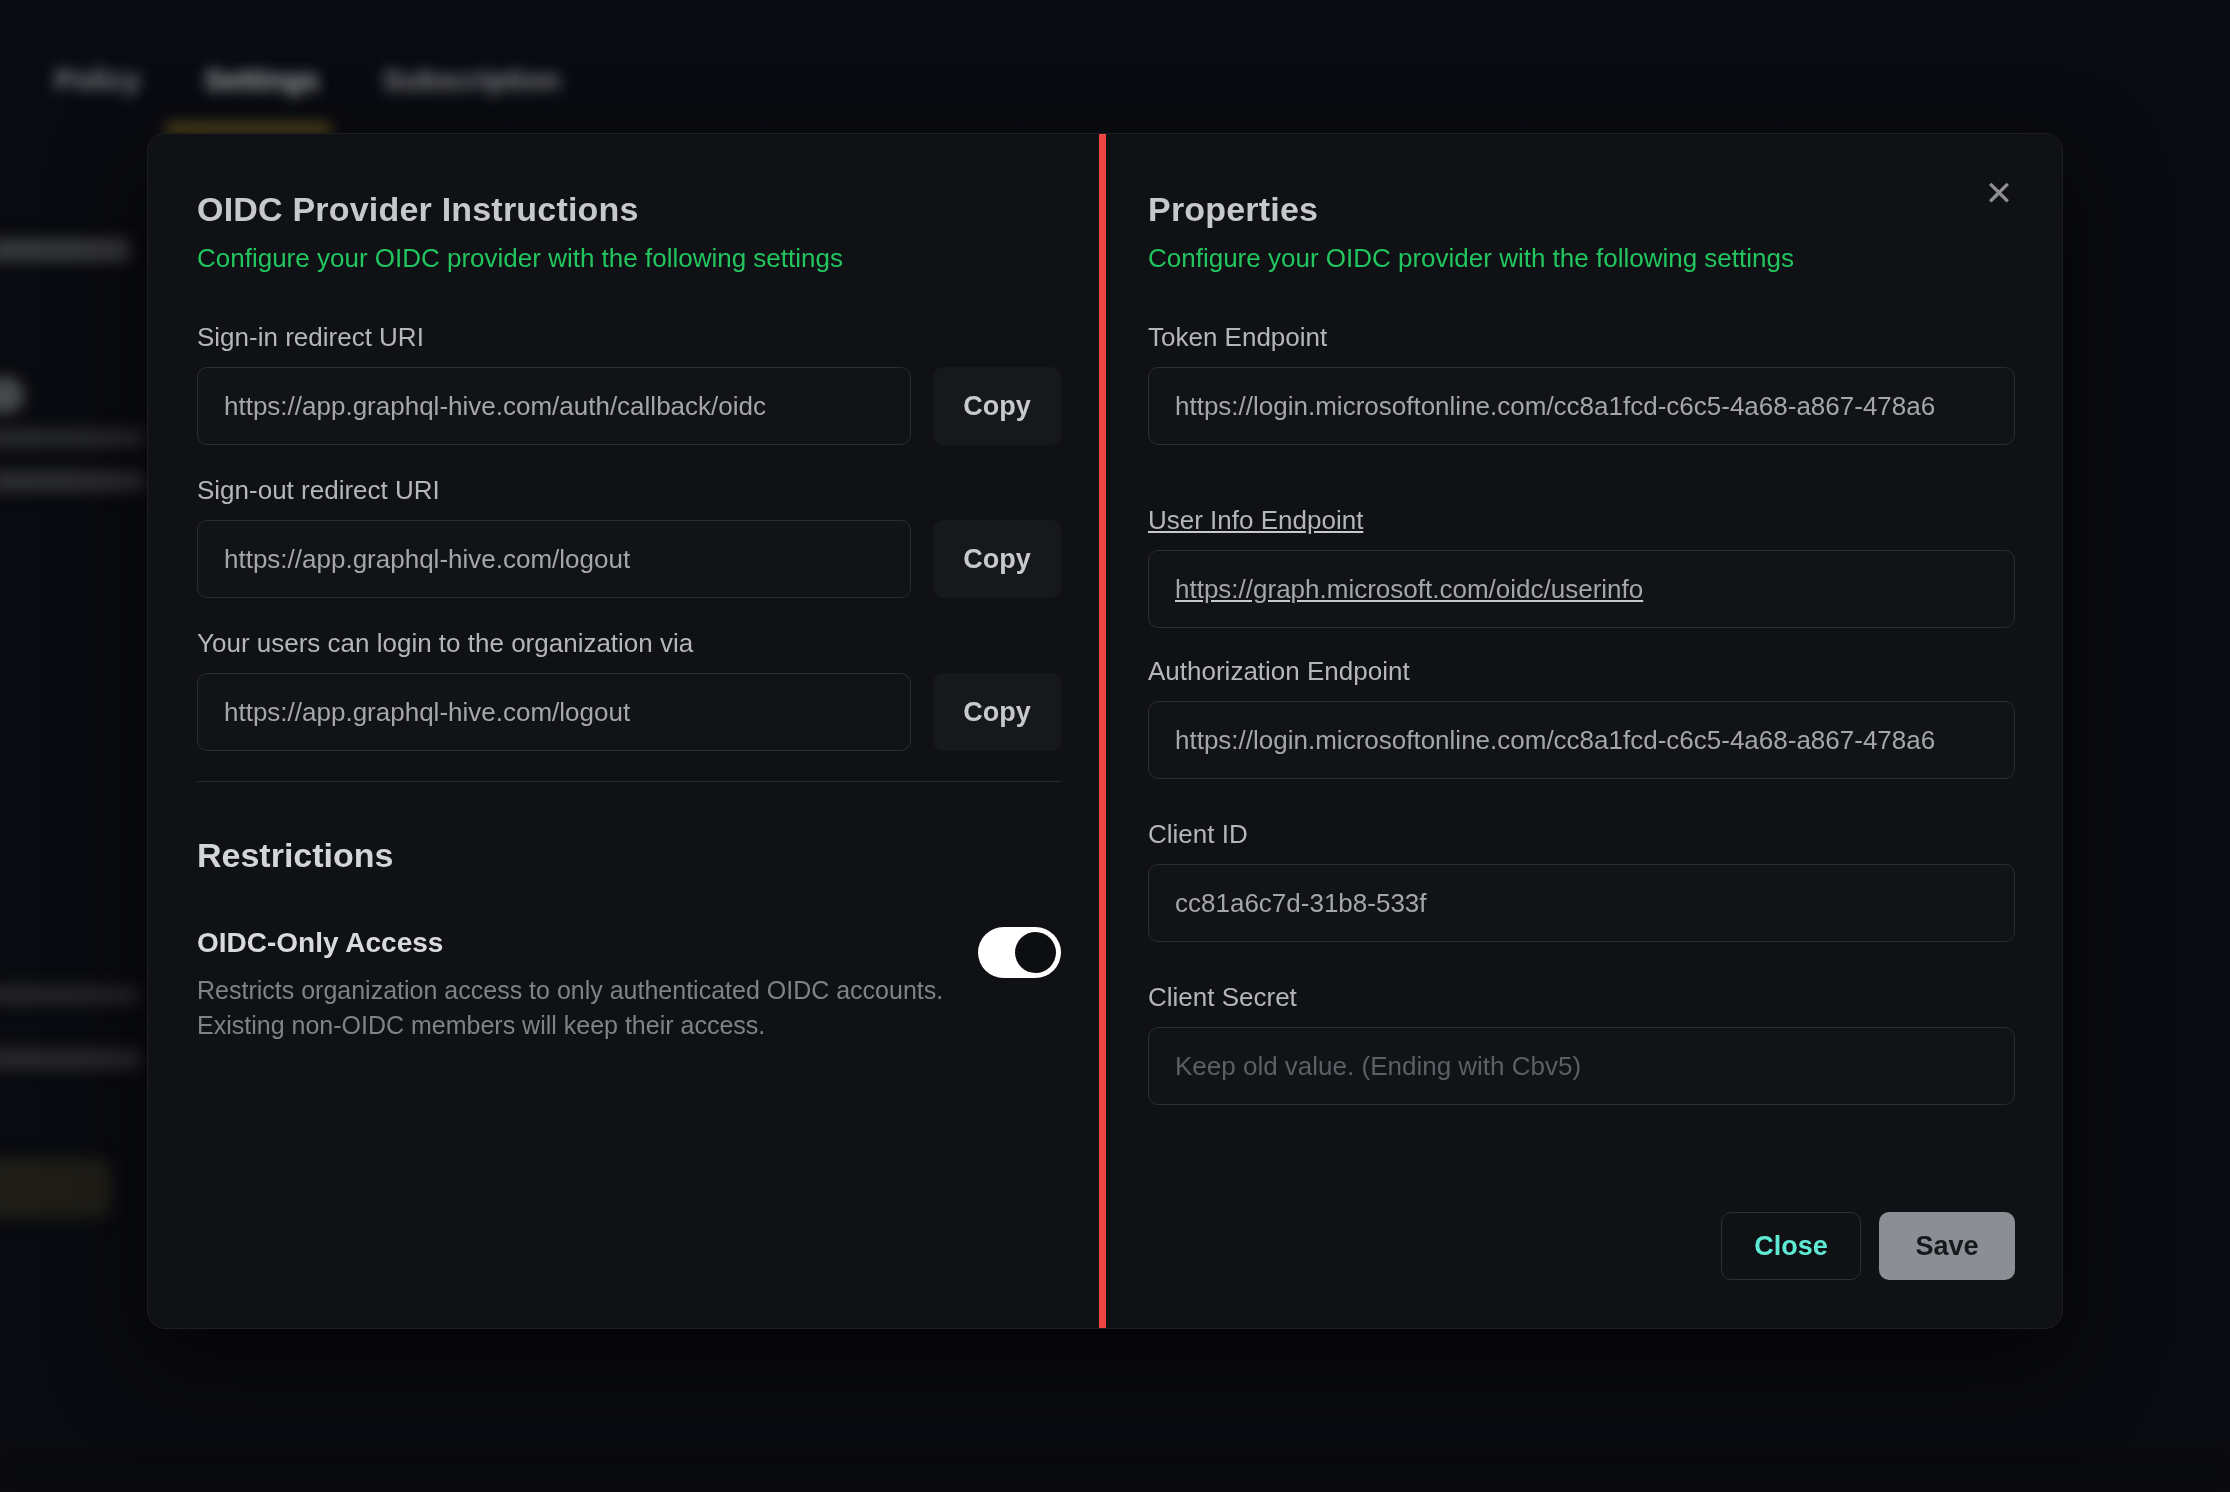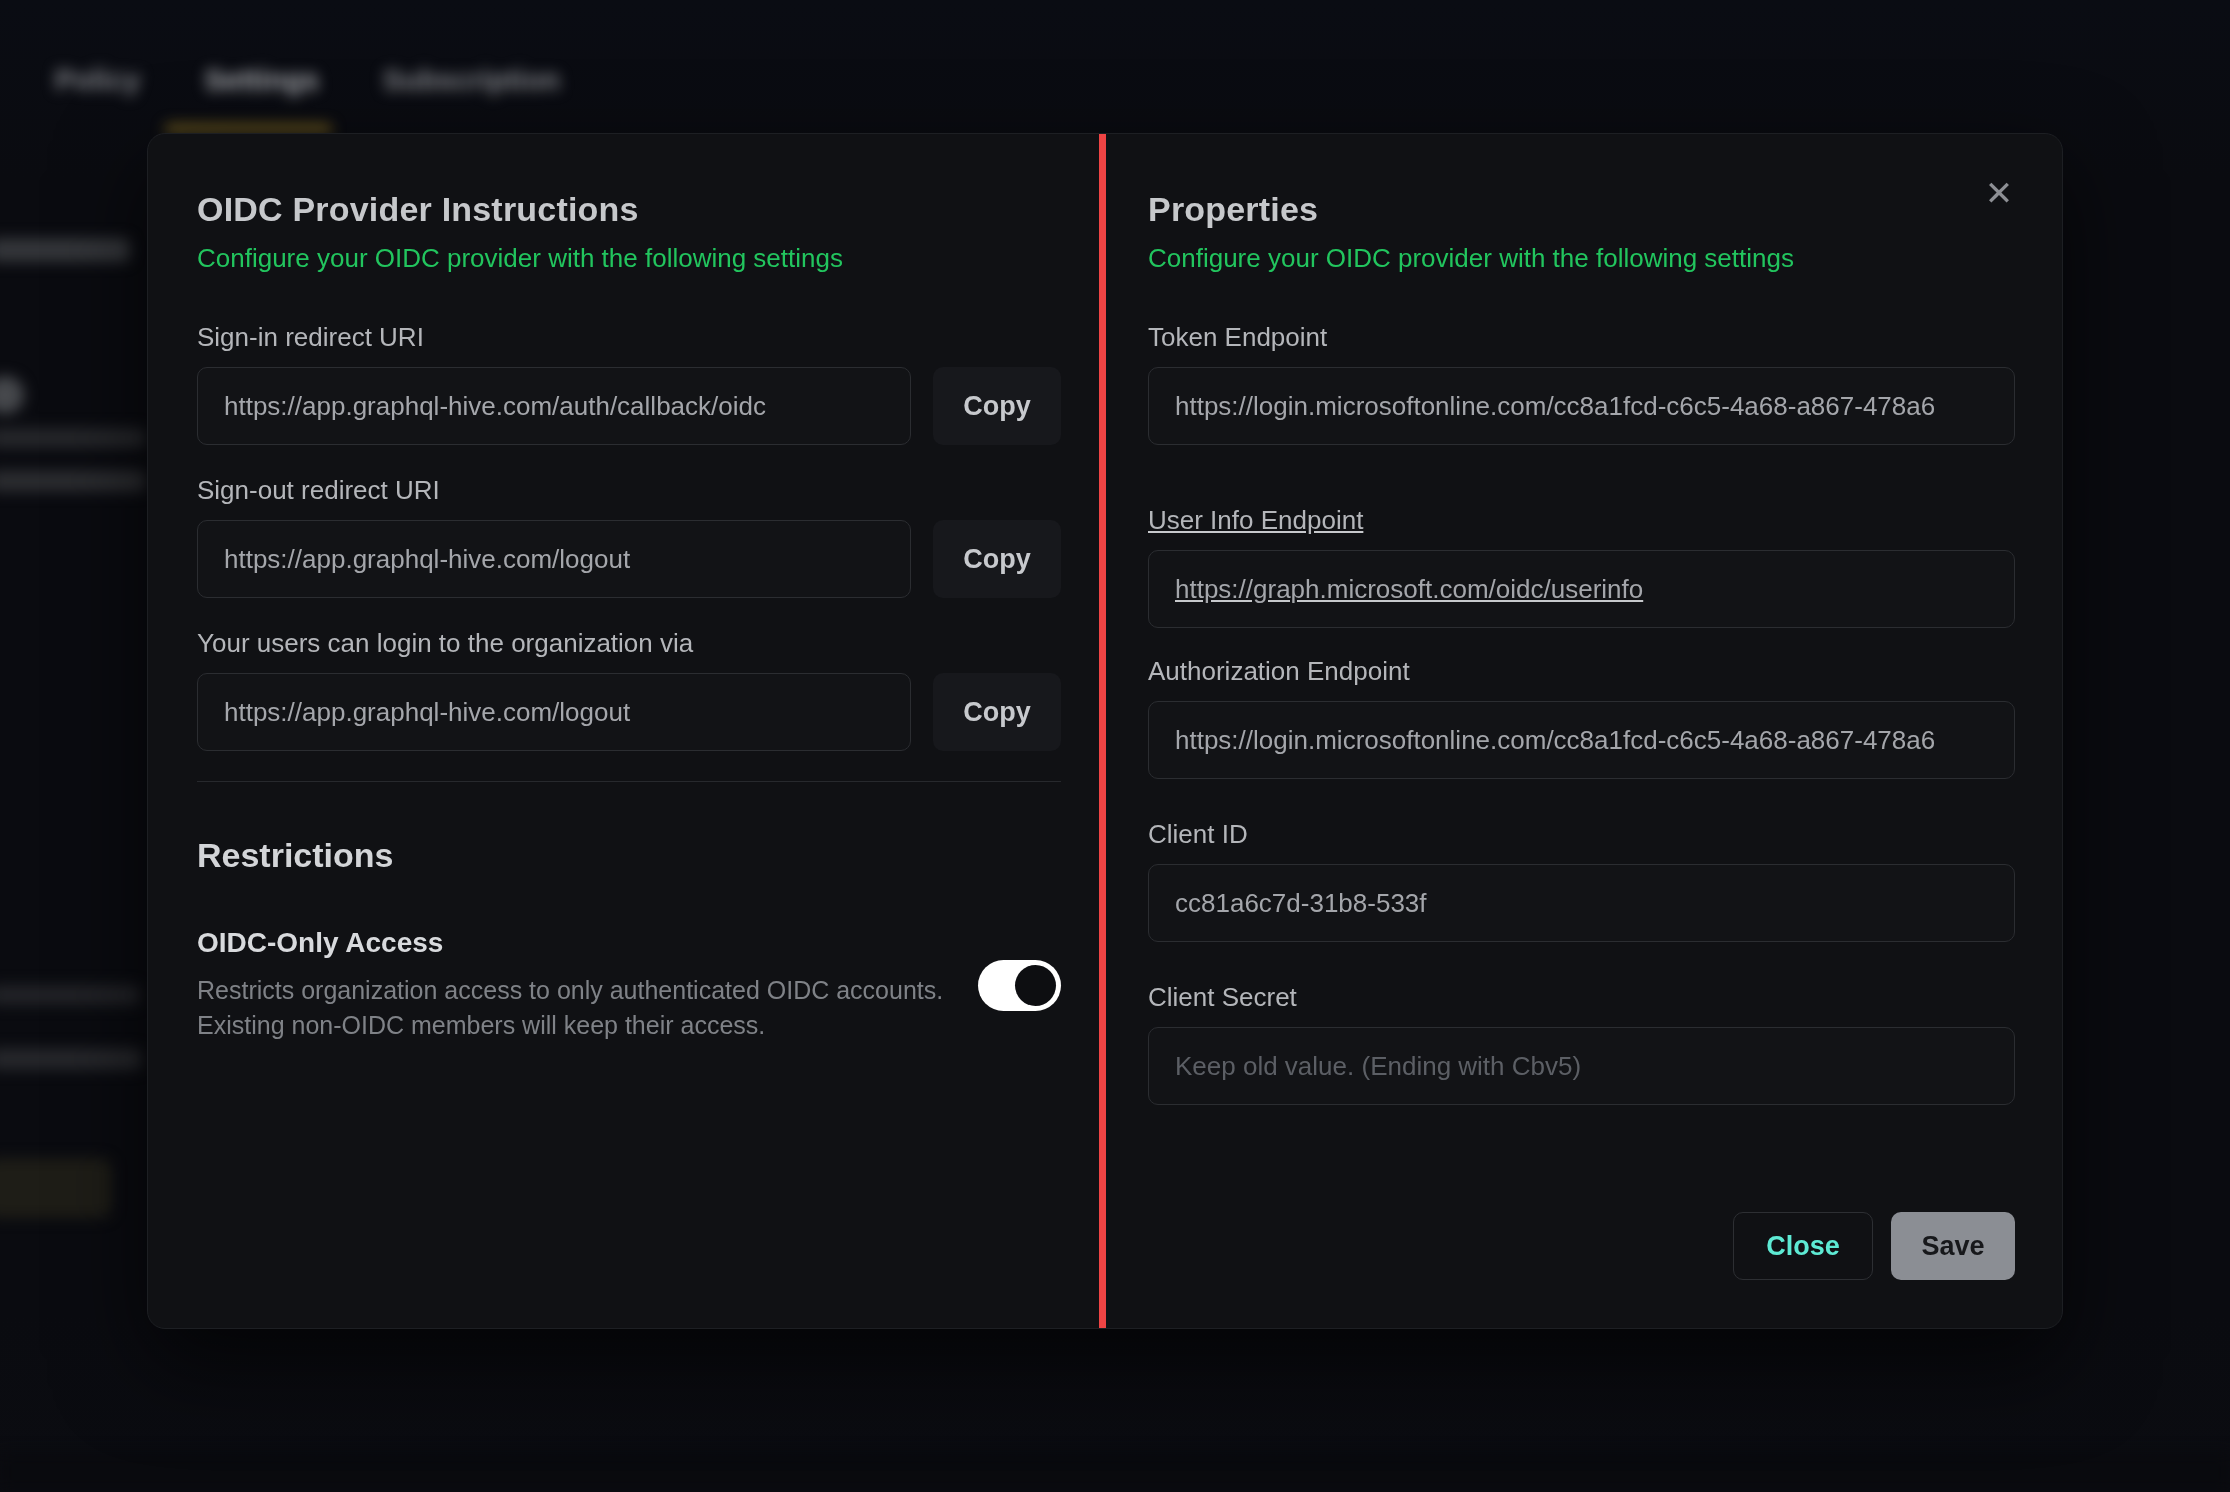--- a/index.html
+++ b/index.html
@@ -59,37 +59,37 @@
   .copy-btn {
     width:128px; height:78px; flex:0 0 auto;
     background:#17181c; border:none; border-radius:10px;
     color:#c7c9cd; font-size:27px; font-weight:600; cursor:pointer;
     font-family:inherit;
   }
 
   .h-divider { border:none; border-top:1px solid #27292d; margin:2px 0 54px 0; }
   .section-title { font-size:34px; font-weight:700; color:#d3d5d8; margin-bottom:52px; }
 
-  .toggle-row { display:flex; align-items:center; justify-content:space-between; gap:30px; }
+  .toggle-row { display:flex; justify-content:space-between; gap:30px; }
   .toggle-texts { max-width:770px; }
   .toggle-title { font-size:28px; font-weight:700; color:#d8dadd; margin-bottom:14px; }
   .toggle-desc { font-size:25px; color:#7f8287; line-height:35px; }
   .toggle {
     position:relative; width:83px; height:51px; border-radius:26px;
     background:#ffffff; flex:0 0 auto; cursor:pointer; border:none;
   }
   .toggle-knob {
     position:absolute; top:5px; right:5px; width:41px; height:41px;
     border-radius:50%; background:#0d0e11;
   }
 
   .modal-footer { margin-top:auto; display:flex; justify-content:flex-end; gap:18px; }
   .btn { height:68px; border-radius:10px; font-size:27px; font-weight:600; cursor:pointer; font-family:inherit; }
   .btn-close { width:140px; background:transparent; border:1px solid #2d2f33; color:#5eead4; }
-  .btn-save  { width:124px; background:#8b8e94; border:none; color:#17181b; }
+  .btn-save  { width:136px; background:#8b8e94; border:none; color:#17181b; }
 </style>
 </head>
 <body>
 
 <div class="backdrop">
   <div class="bg-blur">
     <nav class="bg-tabs">
       <span class="bg-tab">Policy</span>
       <span class="bg-tab active">Settings</span>
       <span class="bg-tab">Subscription</span>

